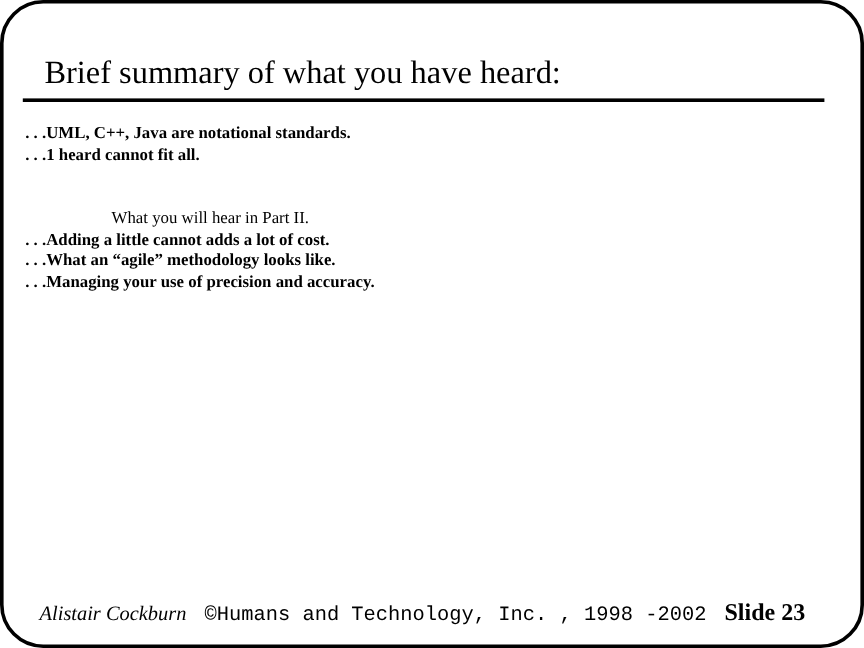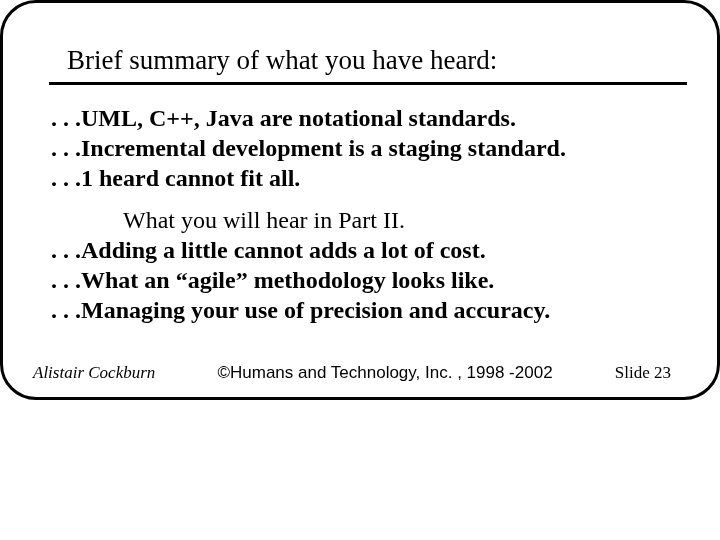--- a/index.html
+++ b/index.html
@@ -1,69 +1,68 @@
 <!DOCTYPE html>
 <html><head>
 <meta charset="utf-8">
 <style>
   * { margin: 0; padding: 0; box-sizing: border-box; }
   html, body { width: 720px; height: 540px; background: #fff; font-family: "Times New Roman", Times, serif; color: #000; }
   .slide {
     position: relative;
     width: 720px;
-    height: 400px;
+    height: 540px;
     border: 3px solid #000;
     border-radius: 36px;
-    padding: 28px 30px 18px 46px;
+    padding: 28px 30px 18px 16px;
     background: #fff;
   }
   .title {
     font-size: 27px;
     font-weight: 400;
     padding: 4px 0 6px 18px;
     border-bottom: 3px solid #000;
     margin: 10px 0 18px 0;
   }
   .body {
-    font-size: 24px;
+    font-size: 14px;
     line-height: 1.25;
     padding-left: 2px;
   }
   .bold { font-weight: bold; }
   .subhead {
     font-weight: 400;
     padding-left: 72px;
-    margin-top: 12px;
+    margin-top: 36px;
   }
   .list2 .bold { display: block; }
   .footer {
     position: absolute;
     bottom: 14px;
     left: 30px;
     right: 46px;
     display: flex;
     align-items: baseline;
     justify-content: space-between;
     font-size: 17px;
   }
   .footer .author { font-style: italic; font-family: "Times New Roman", serif; }
-  .footer .copyright { font-family: Liberation Sans, sans-serif; }
-  .footer .slidenum { font-weight: normal; font-size: 17px; }
+  .footer .copyright { font-family: Liberation Mono, monospace; }
+  .footer .slidenum { font-weight: bold; font-size: 20px; }
 </style>
 </head>
 <body>
 
 <div class="slide">
 
   <div class="title">Brief summary of what you have heard:</div>
 
   <div class="body">
     <div class="list1">
       <div class="bold">. . .UML, C++, Java are notational standards.</div>
-      <div class="bold">. . .Incremental development is a staging standard.</div>
       <div class="bold">. . .1 heard cannot fit all.</div>
     </div>
 
     <div class="subhead">What you will hear in Part II.</div>
 
     <div class="list2">
       <span class="bold">. . .Adding a little cannot adds a lot of cost.</span>
       <span class="bold">. . .What an “agile” methodology looks like.</span>
       <span class="bold">. . .Managing your use of precision and accuracy.</span>
     </div>

